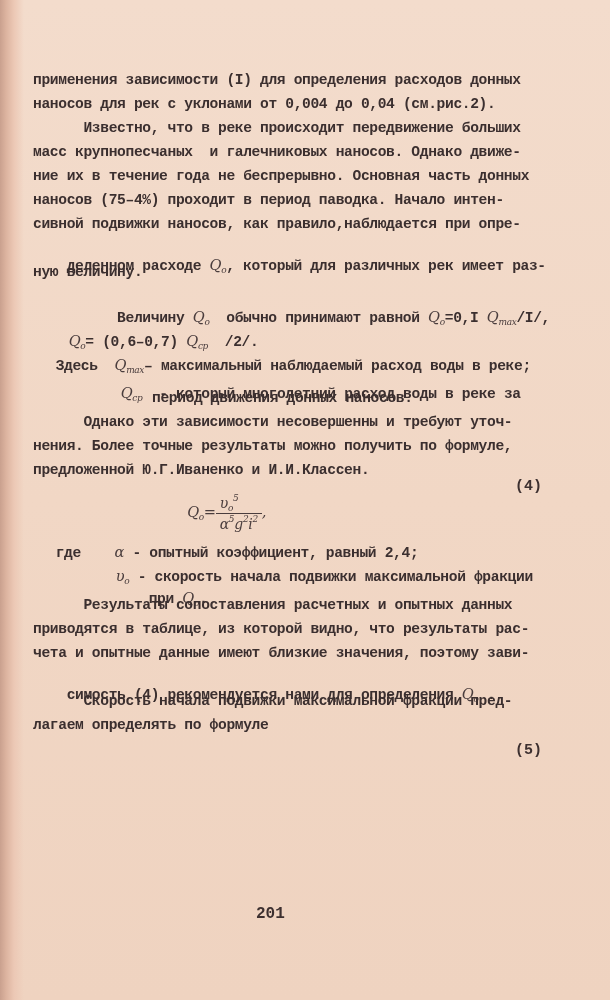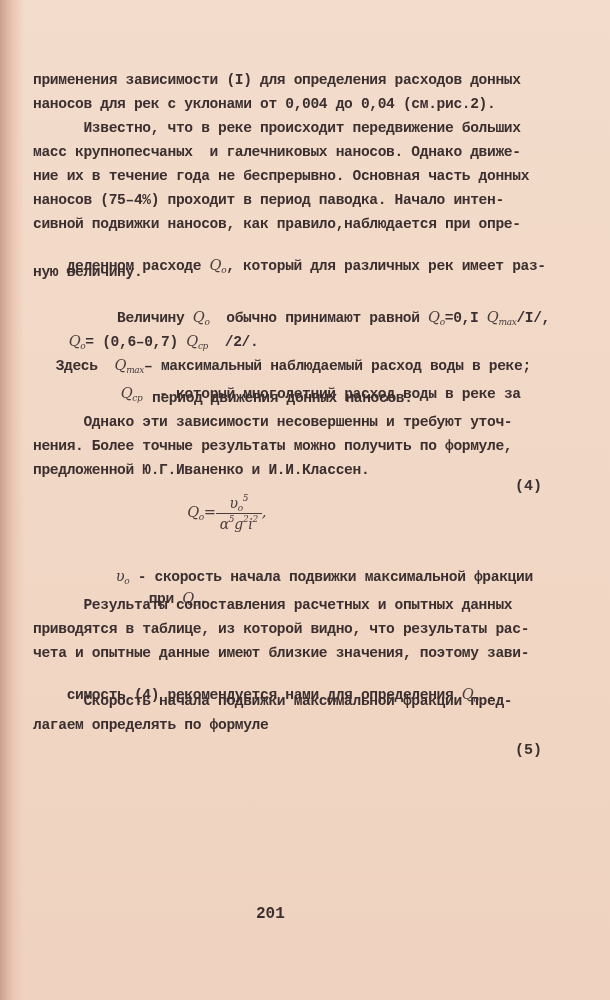--- a/index.html
+++ b/index.html
@@ -25,21 +25,21 @@
       color: #3b2f2f;
     }
     .math {
       font-family: "DejaVu Serif", "Liberation Serif", serif;
       font-style: italic;
       font-weight: normal;
       color: #4a3d3d;
     }
     .sub { font-size: 9px; vertical-align: -3px; font-style: italic; }
     .sup { font-size: 9px; vertical-align: 7px; font-style: italic; }
-    .frac { display: inline-block; vertical-align: middle; text-align: center; }
+    .frac { display: inline-block; vertical-align: middle; }
     .frac .num { display: block; border-bottom: 1px solid #4a3d3d; padding: 0 4px; font-size: 14px; }
     .frac .den { display: block; padding: 0 4px; font-size: 14px; }
     .eqnum { position: absolute; font-size: 15px; font-weight: bold; }
     .pagenum { position: absolute; left: 256px; top: 905px; font-size: 16px; font-weight: bold; }
   </style>
 </head>
 <body>
 
 <div class="page">
 
@@ -70,20 +70,23 @@
   <div class="line" style="left:152px;top:390px">период движения донных наносов.</div>
   <div class="line" style="left:33px;top:414px">      Однако эти зависимости несовершенны и требуют уточ-</div>
   <div class="line" style="left:33px;top:438px">нения. Более точные результаты можно получить по формуле,</div>
   <div class="line" style="left:33px;top:462px">предложенной Ю.Г.Иваненко и И.И.Классен.</div>
 
   <div class="line math" style="left:170px;top:476px">
     <span>Q</span><span class="sub">o</span><span>=</span><span class="frac"><span class="num"><span>υ</span><span class="sub">o</span><span class="sup">5</span></span><span class="den"><span>α</span><span class="sup">5</span><span>g</span><span class="sup">2</span><span>i</span><span class="sup">2</span></span></span><span>,</span>
   </div>
   <div class="eqnum" style="left:515px;top:478px">(4)</div>
 
+  <div class="line" style="left:22px;top:527px">
+    <span>где    </span><span class="math">α</span><span> - опытный коэффициент, равный 2,4;</span>
+  </div>
   <div class="line" style="left:82px;top:551px">
     <span class="math"><span>υ</span><span class="sub">o</span></span><span> - скорость начала подвижки максимальной фракции</span>
   </div>
   <div class="line" style="left:115px;top:573px">
     <span>при </span><span class="math"><span>Q</span><span class="sub">o</span></span><span>.</span>
   </div>
   <div class="line" style="left:33px;top:597px">      Результаты сопоставления расчетных и опытных данных</div>
   <div class="line" style="left:33px;top:621px">приводятся в таблице, из которой видно, что результаты рас-</div>
   <div class="line" style="left:33px;top:645px">чета и опытные данные имеют близкие значения, поэтому зави-</div>
   <div class="line" style="left:33px;top:669px">

